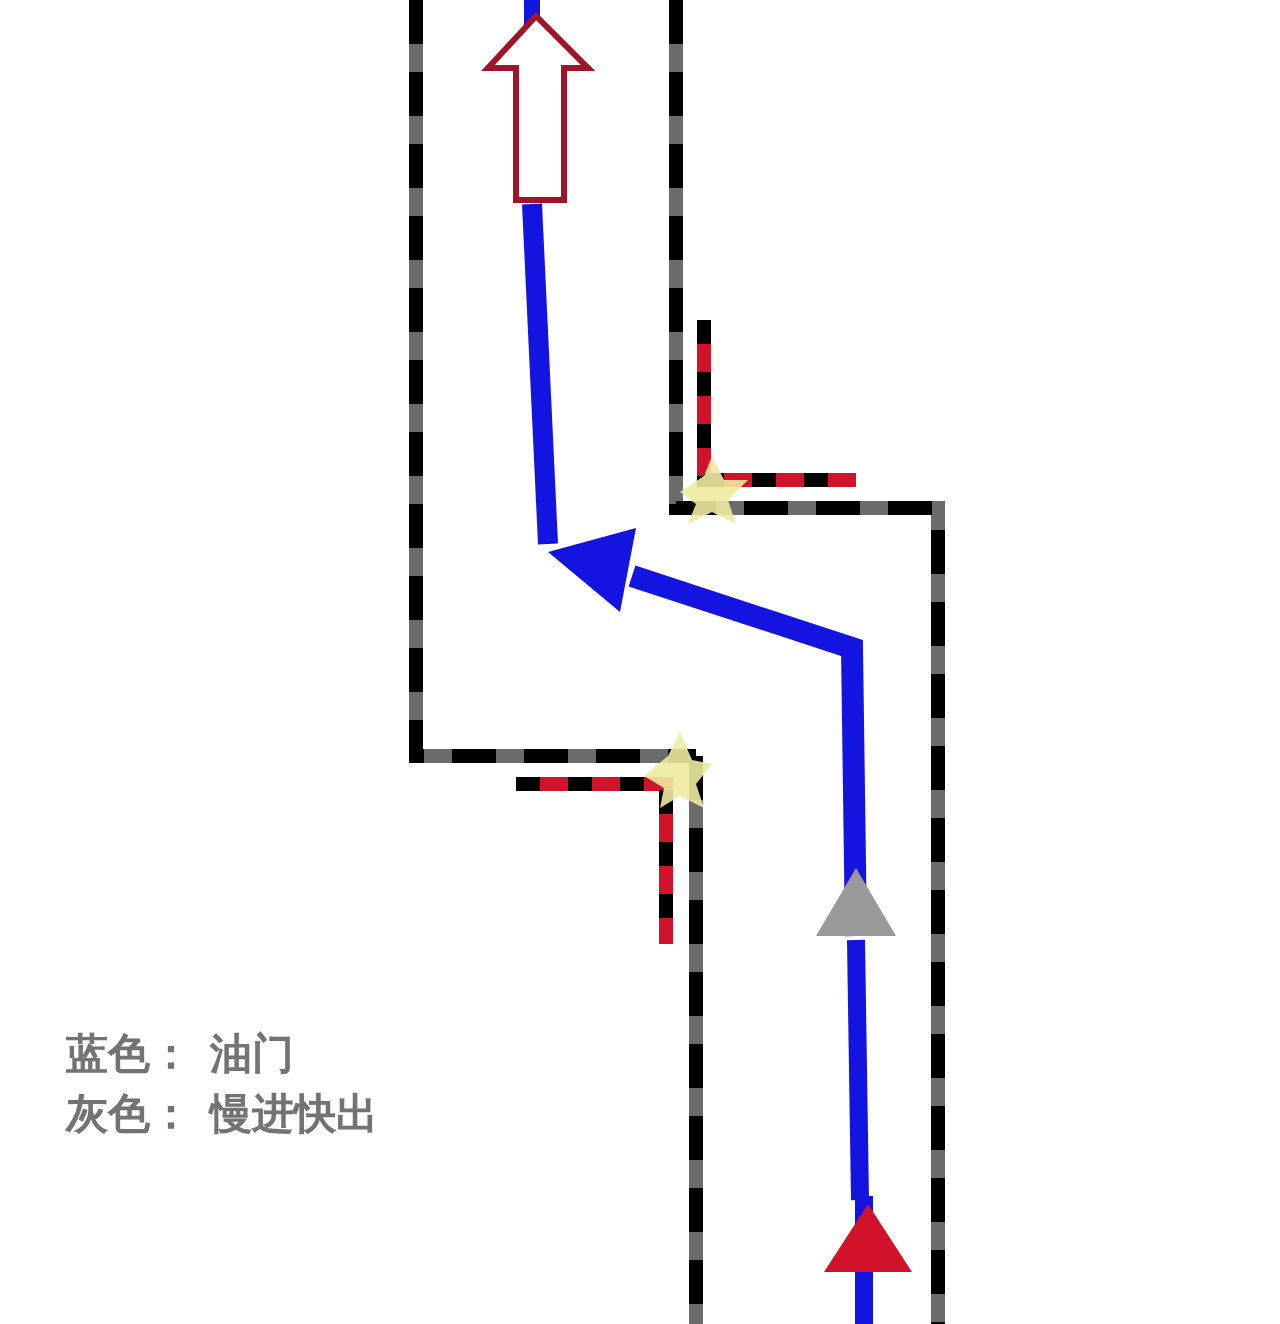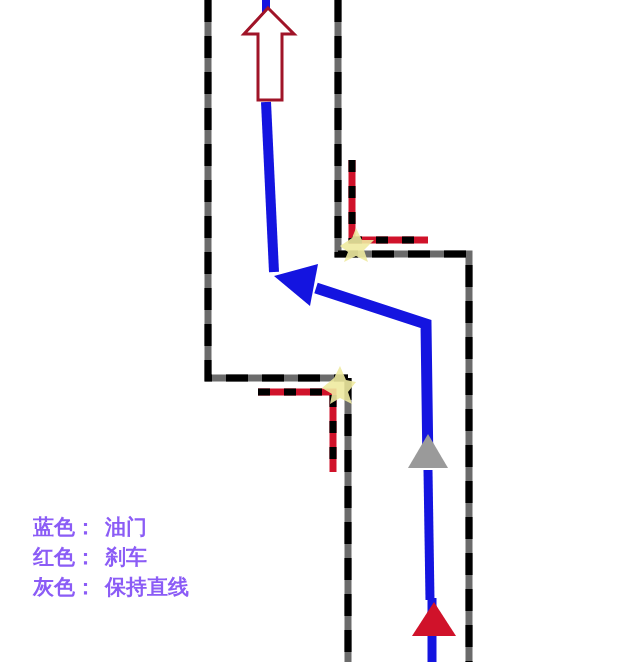--- a/index.html
+++ b/index.html
@@ -1,18 +1,18 @@
 <!DOCTYPE html>
 <html><head>
 <meta charset="utf-8">
 <style>
   html,body{margin:0;padding:0;background:#fff;}
   #stage{position:relative;width:640px;height:662px;overflow:hidden;background:#fff;}
   #diagram{position:absolute;left:0;top:0;}
-  #legend{position:absolute;left:33px;top:512px;font-family:"DejaVu Sans",sans-serif;font-weight:bold;font-size:21px;line-height:30px;color:#8b5cf6;}
+  #legend{position:absolute;left:33px;top:512px;font-family:"DejaVu Sans",sans-serif;font-weight:bold;font-size:21px;line-height:30px;color:#737373;}
   .legend-row{white-space:nowrap;}
   .legend-row span{display:inline-block;}
   .legend-key{width:72px;}
 </style>
 </head>
 <body>
 
 <div id="stage">
   <svg id="diagram" width="640" height="662" viewBox="0 0 640 662">
 
@@ -53,19 +53,16 @@
 
     <polygon points="428,434 448,468 408,468" fill="#9a9a9a"></polygon>
     <polygon points="434,602 456,636 412,636" fill="#d0122a"></polygon>
   </svg>
 
   <div id="legend">
     <div class="legend-row">
       <span class="legend-key">蓝色：</span><span>油门</span>
     </div>
     <div class="legend-row">
-      <span class="legend-key">红色：</span><span>刹车</span>
-    </div>
-    <div class="legend-row">
-      <span class="legend-key">灰色：</span><span>保持直线</span>
+      <span class="legend-key">灰色：</span><span>慢进快出</span>
     </div>
   </div>
 </div>
 
 </body></html>

